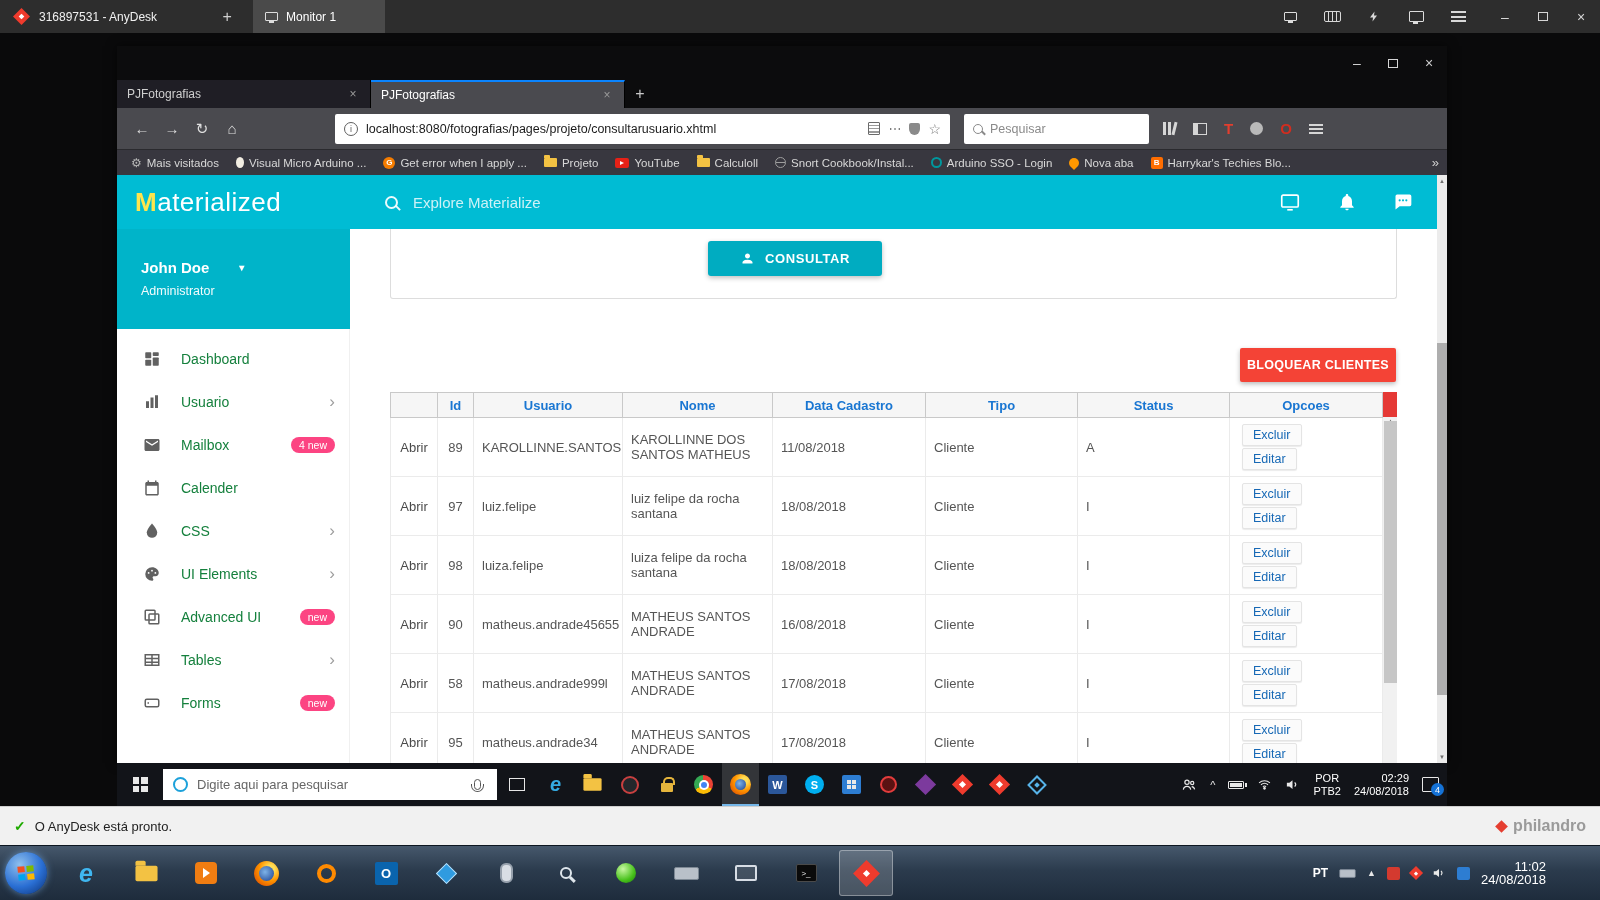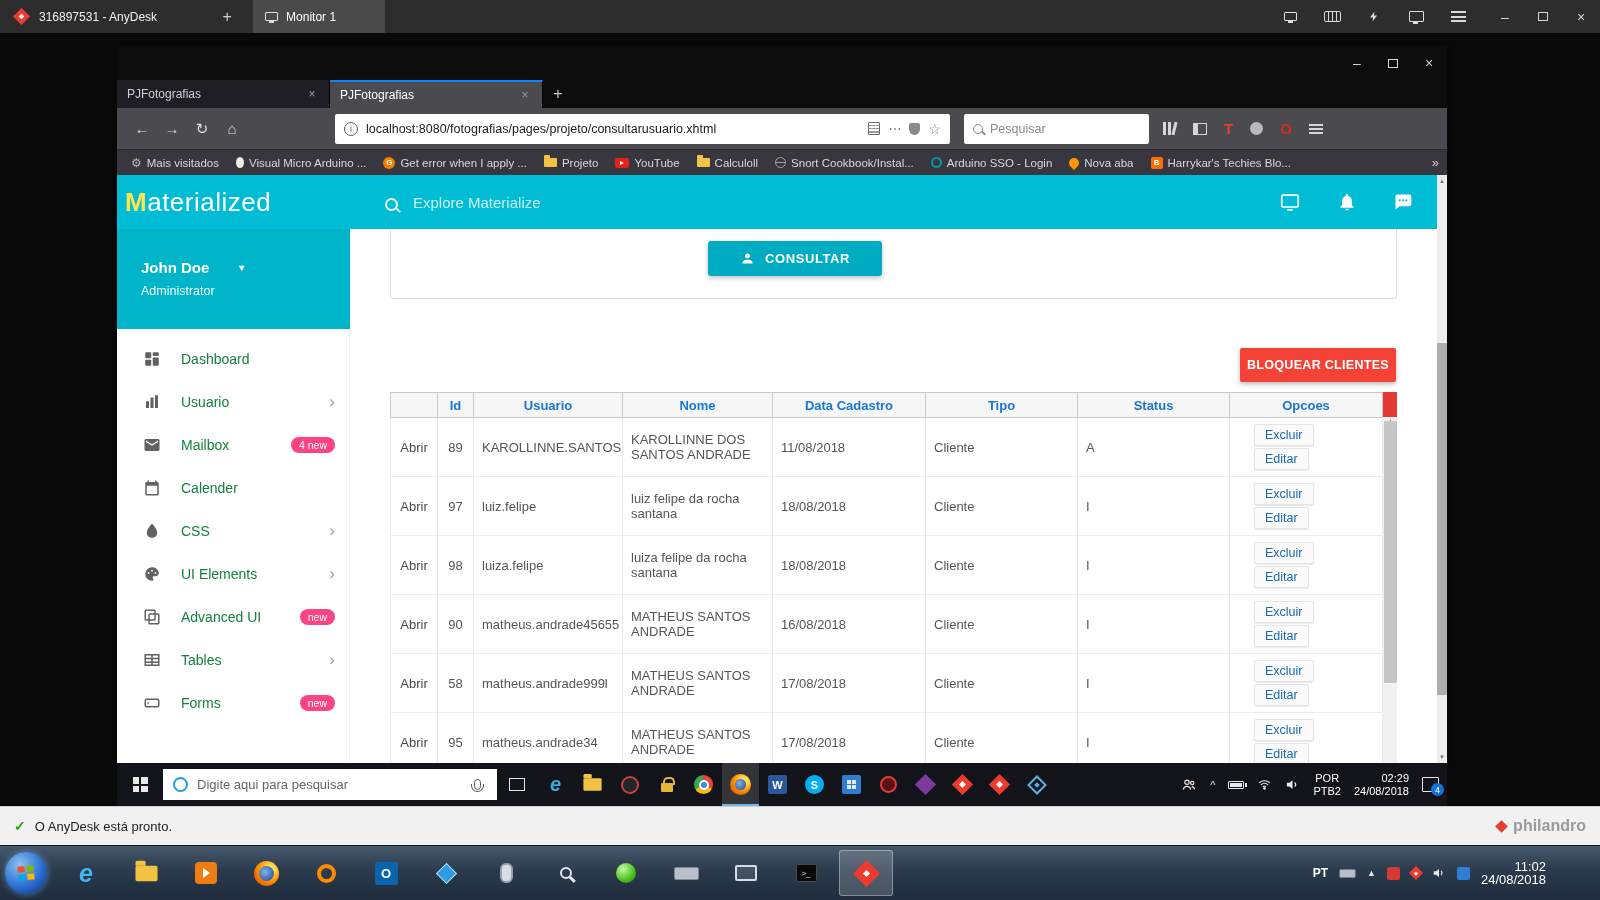--- a/index.html
+++ b/index.html
@@ -32,21 +32,21 @@
 
   
   .ff{position:absolute;left:117px;top:13px;width:1330px;height:717px;background:#fff;box-shadow:0 0 10px rgba(0,0,0,.6)}
   .ff-titlebar{height:34px;background:#0c0c0d;display:flex;align-items:center;color:#e4e4e4}
   .ff-menu{display:flex;gap:22px;padding-left:16px;font-size:13px}
   .ff-menu span{cursor:pointer}
   .ff-sp{flex:1}
   .ff-winctl{display:flex;height:34px}
   .ff-winctl span{width:36px;height:34px;display:flex;align-items:center;justify-content:center;color:#cfcfcf;font-size:14px;cursor:pointer}
   .ff-tabbar{height:28px;background:#0c0c0d;display:flex;align-items:stretch}
-  .fftab{width:213px;display:flex;align-items:center;gap:8px;padding:0 10px;font-size:12px;color:#cfcfcf;background:#1f1e25;border-right:1px solid #000;cursor:pointer}
+  .fftab{width:254px;display:flex;align-items:center;gap:8px;padding:0 10px;font-size:12px;color:#cfcfcf;background:#1f1e25;border-right:1px solid #000;cursor:pointer}
   .fftab .t{flex:1;white-space:nowrap;overflow:hidden}
   .fftab .x{color:#9a9a9a;font-size:12px;width:14px;text-align:center}
   .fftab.active{background:#4a4a4f;color:#fff;border-top:2px solid #0a84ff}
   .ff-newtab{width:30px;display:flex;align-items:center;justify-content:center;color:#c9c9c9;font-size:16px;cursor:pointer}
   .ff-navbar{height:42px;background:#4a4a4f;display:flex;align-items:center;padding:0 10px;border-bottom:1px solid #2a2a2e}
   .nvb{width:30px;height:30px;display:flex;align-items:center;justify-content:center;color:#dedede;font-size:15px;cursor:pointer}
   .urlbar{margin-left:88px;width:615px;height:30px;background:#fff;border-radius:2px;display:flex;align-items:center;padding:0 9px;gap:8px}
   .icn-info{width:14px;height:14px;border:1.2px solid #5f5f5f;border-radius:50%;color:#5f5f5f;font-size:9px;display:flex;align-items:center;justify-content:center;flex:0 0 auto}
   .url-input{flex:1;font-size:12.5px;color:#1b1b1b}
   .icn-reader{width:12px;height:13px;border:1.4px solid #6a6a6a;border-radius:1px;background:repeating-linear-gradient(#fff 0 2px,#9a9a9a 2px 3.2px);flex:0 0 auto}
@@ -85,24 +85,24 @@
   .bm-b{width:12px;height:12px;border-radius:2px;background:#ff6d00;color:#fff;font-size:8px;font-weight:bold;display:flex;align-items:center;justify-content:center}
   .bm-over{position:absolute;right:8px;color:#cfcfcf;font-size:13px}
 
   
   .webpage{position:absolute;left:0;top:129px;width:1330px;height:588px;background:#fff;overflow:hidden}
   .ffscroll{position:absolute;right:0;top:0;width:10px;height:100%;background:#ececec;z-index:40}
   .ffscroll .arr{position:absolute;left:0;width:10px;text-align:center;font-size:6px;color:#707070}
   .ffthumb{position:absolute;left:0;top:168px;width:10px;height:352px;background:#aeaeae}
 
   .mheader{position:absolute;left:0;top:0;width:1320px;height:54px;background:#00bcd4;display:flex;align-items:center;z-index:5}
-  .brand{width:233px;padding-left:8px;font-size:26px;color:#fff;letter-spacing:.5px}
+  .brand{width:233px;padding-left:18px;font-size:26px;color:#fff;letter-spacing:.5px}
   .brand .m{color:#ffe54c;font-weight:bold}
   .brand .rest{font-weight:300}
-  .hsearch{flex:1;display:flex;align-items:flex-end;gap:15px;padding-left:35px}
+  .hsearch{flex:1;display:flex;align-items:center;gap:15px;padding-left:35px}
   .mag-w{width:13px;height:13px;border:2px solid rgba(255,255,255,.92);border-radius:50%;position:relative}
   .mag-w::after{content:"";position:absolute;width:6px;height:2px;background:rgba(255,255,255,.92);transform:rotate(45deg);right:-5px;bottom:-2px}
   .hsearch input{font-size:15px;color:#fff;width:420px}
   .hsearch input::placeholder{color:rgba(255,255,255,.8)}
   .hicons{display:flex;align-items:center;gap:36px;margin-right:24px}
   .hicons .ic{cursor:pointer;display:flex}
 
   .profile{position:absolute;left:0;top:54px;width:233px;height:100px;background:#00b4c9;padding:30px 0 0 24px;z-index:4}
   .pname{font-size:15px;font-weight:bold;color:#fff;display:flex;align-items:center}
   .pname .caret{font-size:10px;margin-left:30px;color:#fff}
@@ -120,21 +120,21 @@
   .btn-consultar{position:absolute;left:317px;top:12px;width:174px;height:35px;background:#00acc1;color:#fff;border:none;border-radius:3px;box-shadow:0 2px 5px rgba(0,0,0,.25);font-size:13px;font-weight:bold;letter-spacing:.6px;display:flex;align-items:center;justify-content:center;gap:10px;cursor:pointer}
   .btn-bloquear{position:absolute;left:890px;top:119px;width:156px;height:34px;background:#f44336;color:#fff;border:none;border-radius:2px;box-shadow:0 2px 5px rgba(0,0,0,.28);font-size:12.5px;font-weight:bold;letter-spacing:.3px;cursor:pointer}
 
   .twrap{position:absolute;left:40px;top:163px;width:1007px;display:flex;align-items:stretch}
   table.grid{width:992px;border-collapse:collapse;table-layout:fixed;font-size:13px;color:#555}
   table.grid th{height:25px;background:#f6f6f6;color:#1976d2;font-weight:bold;border:1px solid #c9c9c9;font-size:13px;text-align:center}
   table.grid td{height:56px;border:1px solid #ebebeb;padding:4px 8px;vertical-align:middle;background:#fff}
   td.c-open{text-align:center;color:#4a4a4a;cursor:pointer}
   td.c-id{text-align:center}
   td.c-ops{padding-left:12px}
-  .opbtn{display:block;margin:2px 16px;padding:3px 10px;background:#fbfbfb;border:1px solid #e4e4e4;border-radius:2px;color:#1668b5;font-size:12.5px;cursor:pointer;box-shadow:0 1px 1px rgba(0,0,0,.08)}
+  .opbtn{display:block;margin:2px 4px;padding:3px 10px;background:#fbfbfb;border:1px solid #e4e4e4;border-radius:2px;color:#1668b5;font-size:12.5px;cursor:pointer;box-shadow:0 1px 1px rgba(0,0,0,.08)}
   .tscroll{width:15px;position:relative;background:#f1f1f1}
   .tscroll .red{height:25px;background:#e53935}
   .tscroll .thumb{position:absolute;left:1px;top:29px;width:13px;height:262px;background:#c6c6c6}
   .tscroll .tup{position:absolute;top:26px;left:0;width:15px;text-align:center;font-size:6px;color:#666}
 
   .wm{position:absolute;left:755px;top:452px;color:rgba(125,125,125,.6);pointer-events:none;z-index:30}
   .wm1{font-size:20px}
   .wm2{font-size:12.5px;margin-top:7px;color:rgba(125,125,125,.55)}
 
   
@@ -532,21 +532,21 @@
                   <th>Tipo</th>
                   <th>Status</th>
                   <th>Opcoes</th>
                 </tr>
               </thead>
               <tbody>
                 <tr>
                   <td class="c-open">Abrir</td>
                   <td class="c-id">89</td>
                   <td>KAROLLINNE.SANTOS</td>
-                  <td>KAROLLINNE DOS SANTOS ANDRADE</td>
+                  <td>KAROLLINNE DOS SANTOS MATHEUS</td>
                   <td>11/08/2018</td>
                   <td>Cliente</td>
                   <td>A</td>
                   <td class="c-ops">
                     <button class="opbtn">Excluir</button>
                     <button class="opbtn">Editar</button>
                   </td>
                 </tr>
                 <tr>
                   <td class="c-open">Abrir</td>

